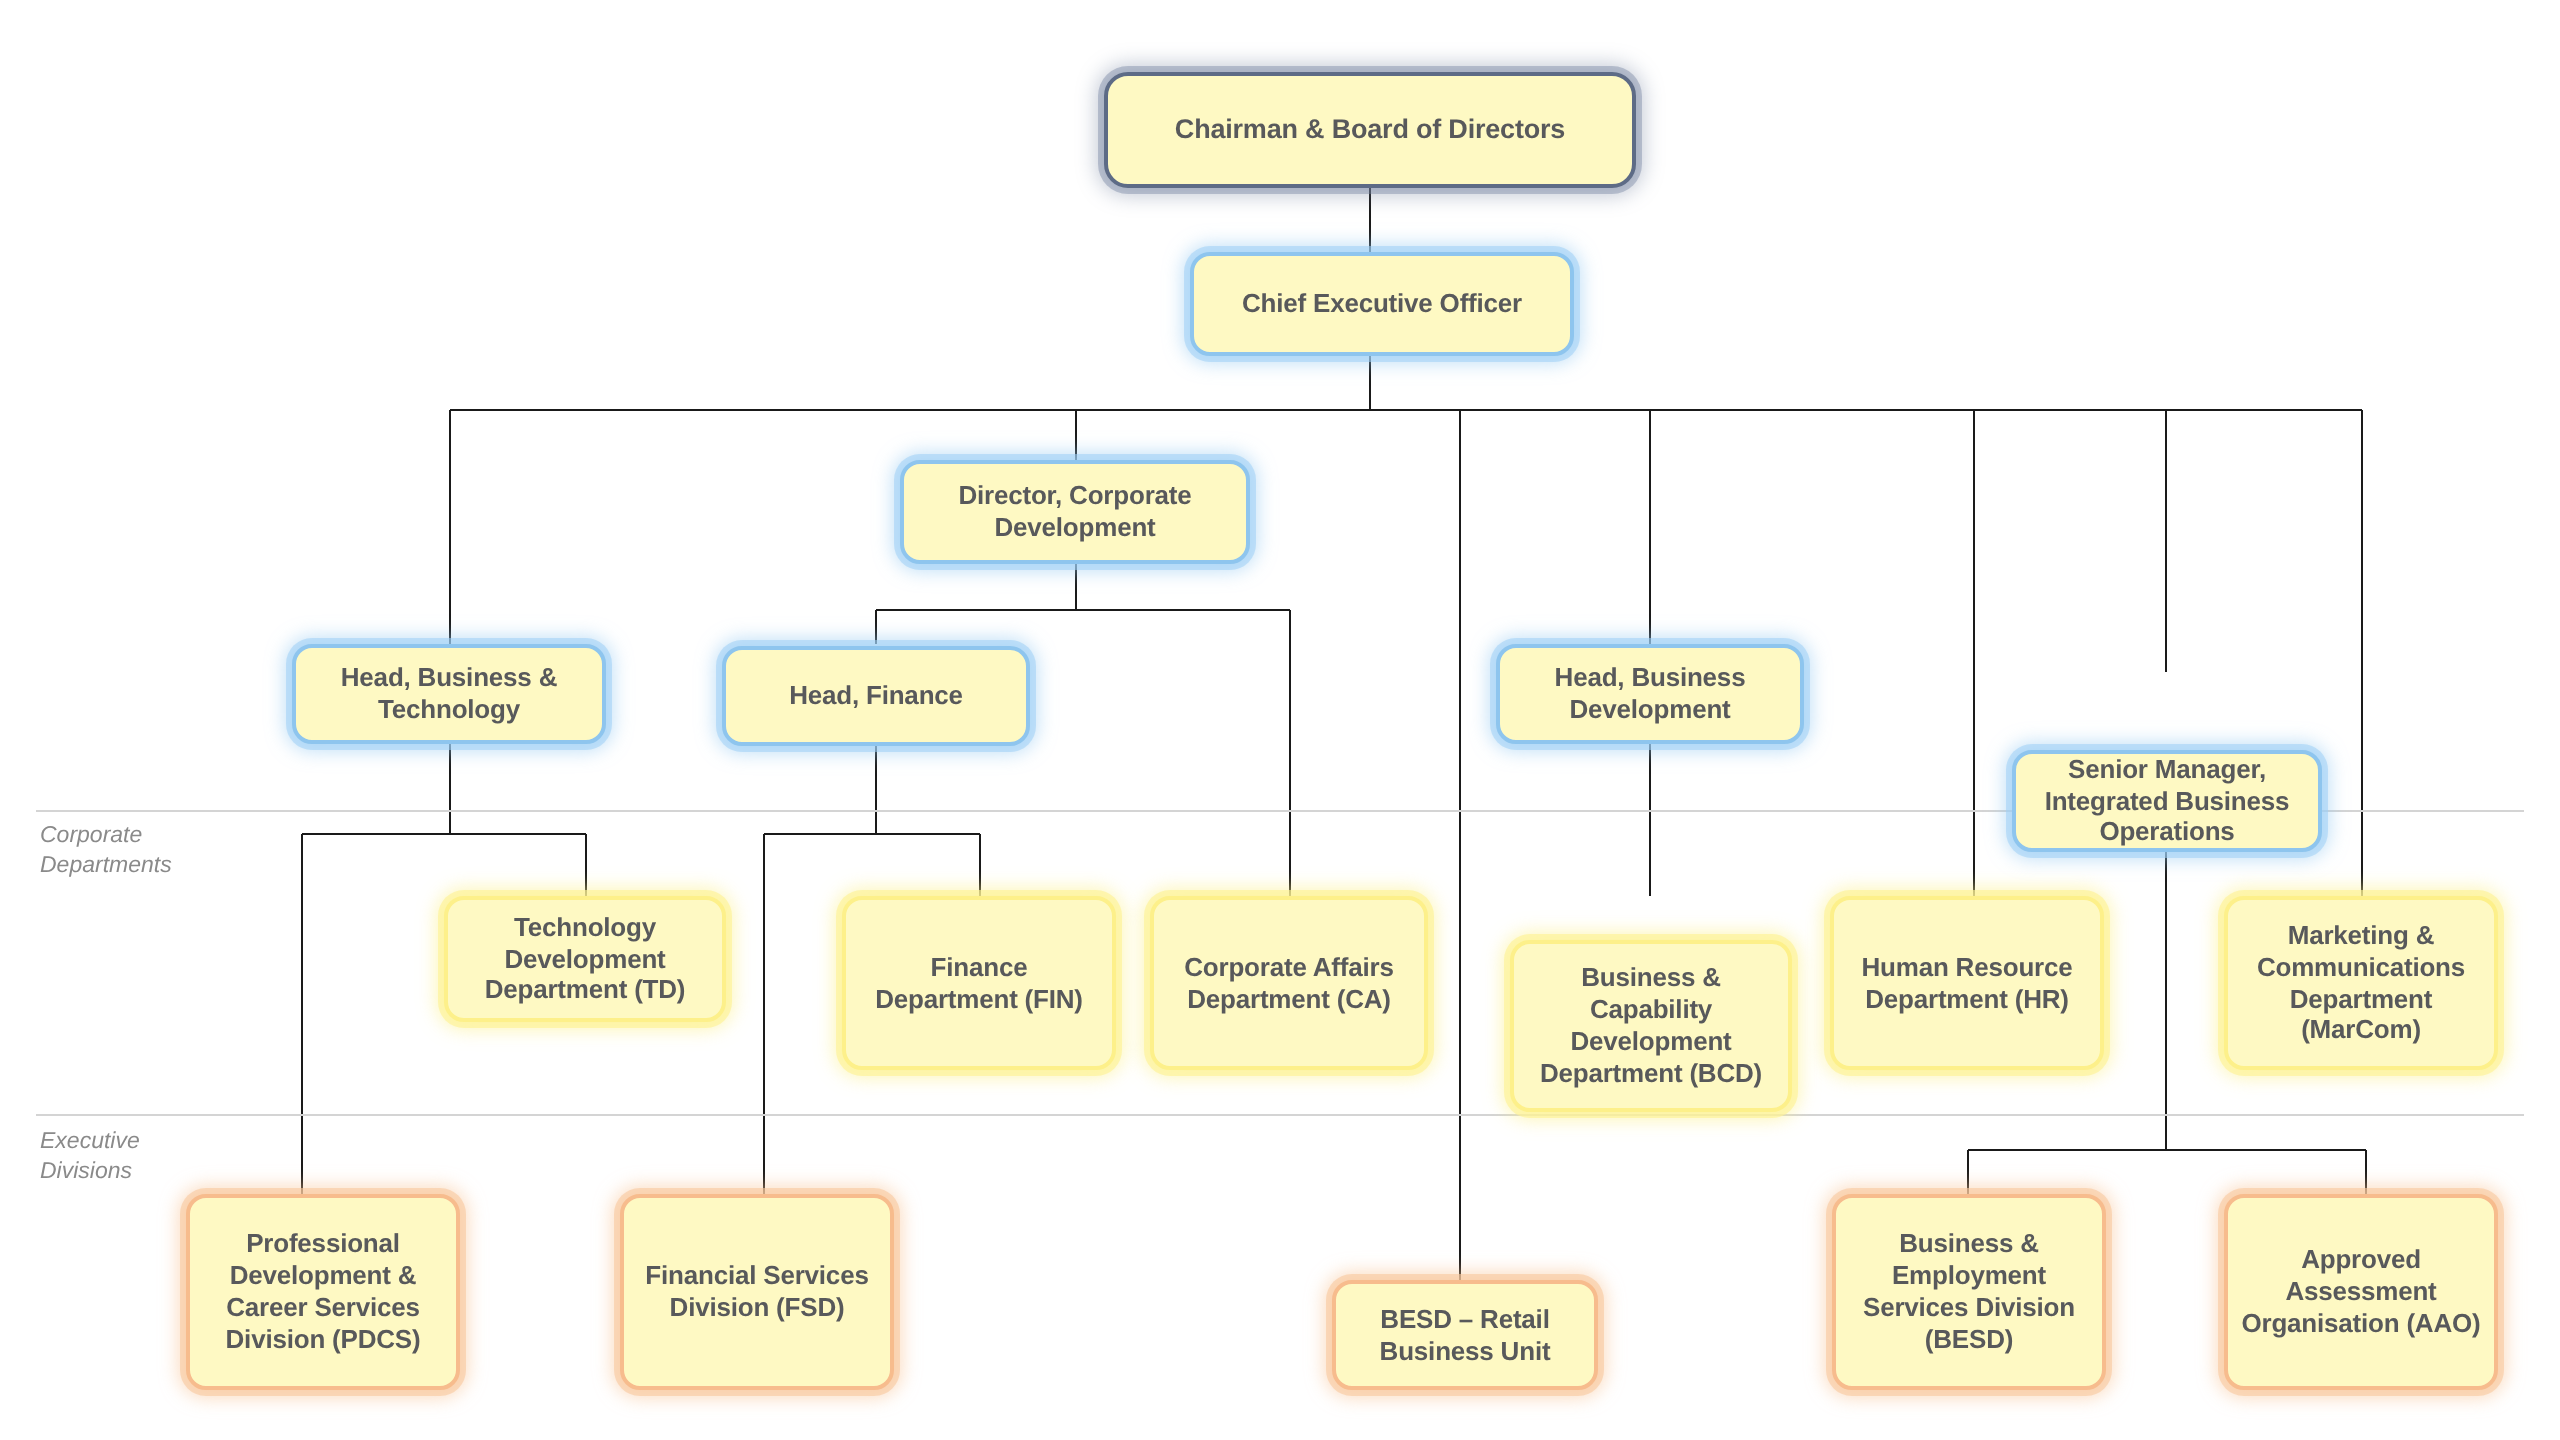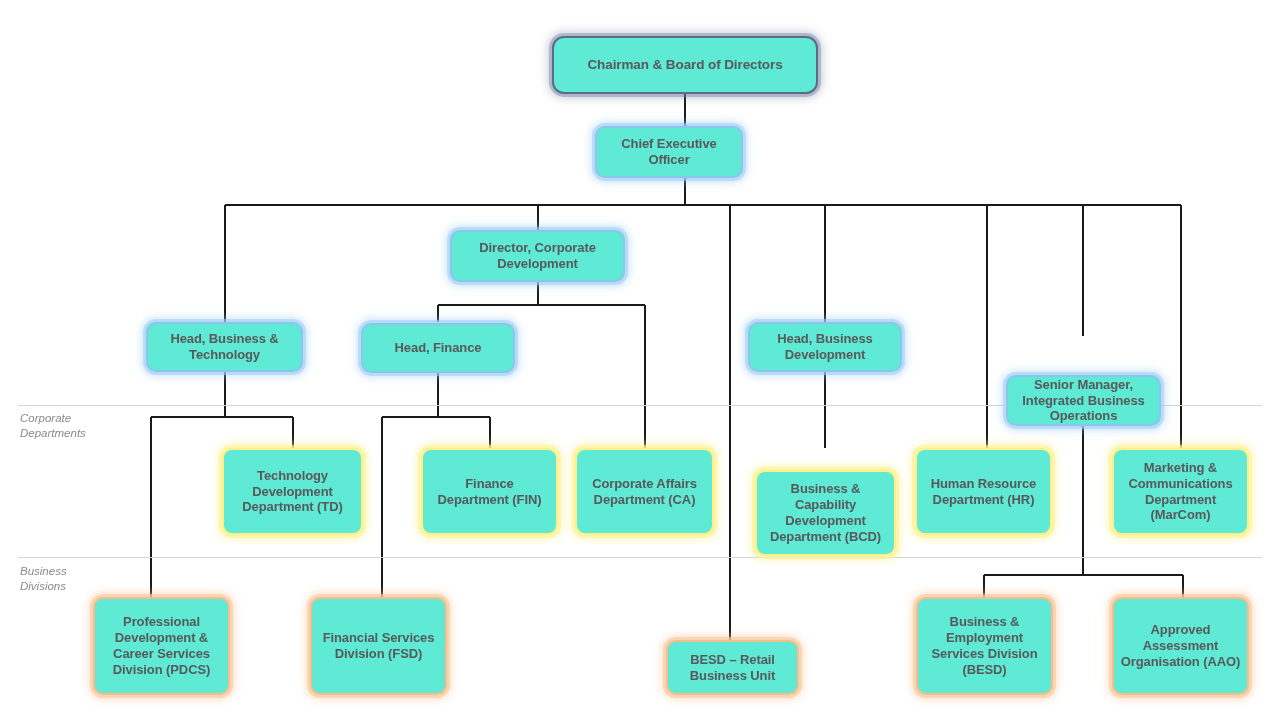--- a/index.html
+++ b/index.html
@@ -18,21 +18,21 @@
   }
   #wires { position: absolute; left: 0; top: 0; width: 1280px; height: 720px; }
 
   
   .node {
     position: absolute;
     display: flex;
     align-items: center;
     justify-content: center;
     text-align: center;
-    background: #5eead4;
+    background: #fef9c3;
     border-radius: 10px;
     color: #58595b;
     font-weight: bold;
     line-height: 1.22;
     letter-spacing: -0.1px;
     z-index: 3;
   }
   .node .lbl { display: block; width: 100%; padding: 0 6px; }
 
   
@@ -128,28 +128,28 @@
       <line x1="984" y1="575" x2="984" y2="597"></line>
       <line x1="1183" y1="575" x2="1183" y2="597"></line>
     </g>
   </svg>
 
   <div class="band-rule" style="top:405px;"></div>
   <div class="band-label" style="top:411px;">Corporate
 Departments</div>
 
   <div class="band-rule" style="top:557px;"></div>
-  <div class="band-label" style="top:564px;">Business
+  <div class="band-label" style="top:564px;">Executive
 Divisions</div>
 
   <div class="node n-chairman" style="left:552px; top:36px; width:266px; height:58px;">
     <span class="lbl">Chairman &amp; Board of Directors</span>
   </div>
 
-  <div class="node n-blue" style="left:595px; top:126px; width:148px; height:52px;">
+  <div class="node n-blue" style="left:595px; top:126px; width:192px; height:52px;">
     <span class="lbl">Chief Executive Officer</span>
   </div>
 
   <div class="node n-blue" style="left:450px; top:230px; width:175px; height:52px;">
     <span class="lbl">Director, Corporate Development</span>
   </div>
 
   <div class="node n-blue" style="left:146px; top:322px; width:157px; height:50px;">
     <span class="lbl">Head, Business &amp; Technology</span>
   </div>
@@ -159,21 +159,21 @@
   </div>
 
   <div class="node n-blue" style="left:748px; top:322px; width:154px; height:50px;">
     <span class="lbl">Head, Business Development</span>
   </div>
 
   <div class="node n-blue" style="left:1006px; top:336px; width:155px; height:51px;margin-top:39px;">
     <span class="lbl">Senior Manager, Integrated Business Operations</span>
   </div>
 
-  <div class="node n-yellow" style="left:222px; top:448px; width:141px; height:87px;">
+  <div class="node n-yellow" style="left:222px; top:448px; width:141px; height:63px;">
     <span class="lbl">Technology Development Department (TD)</span>
   </div>
 
   <div class="node n-yellow" style="left:421px; top:448px; width:137px; height:87px;">
     <span class="lbl">Finance Department (FIN)</span>
   </div>
 
   <div class="node n-yellow" style="left:575px; top:448px; width:139px; height:87px;">
     <span class="lbl">Corporate Affairs Department (CA)</span>
   </div>

